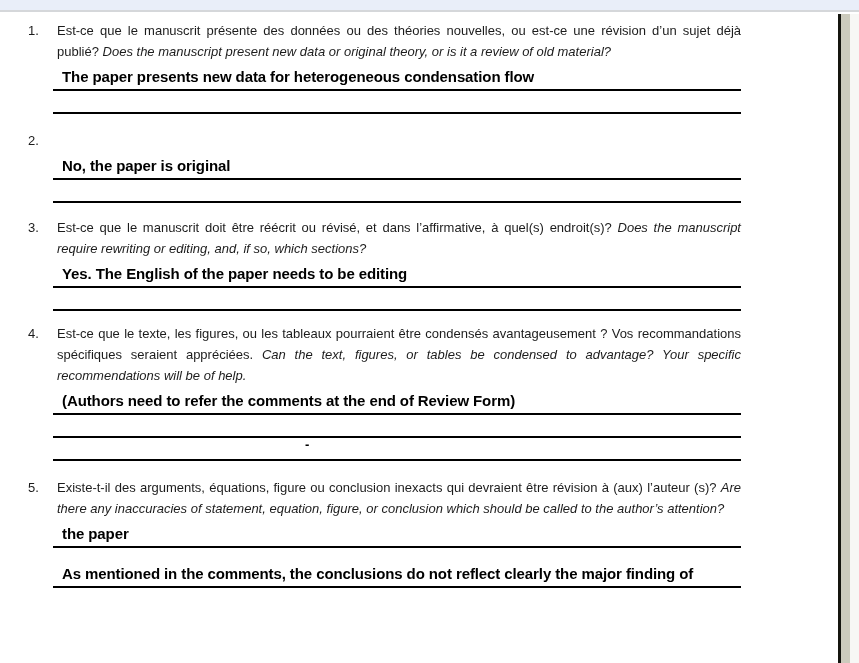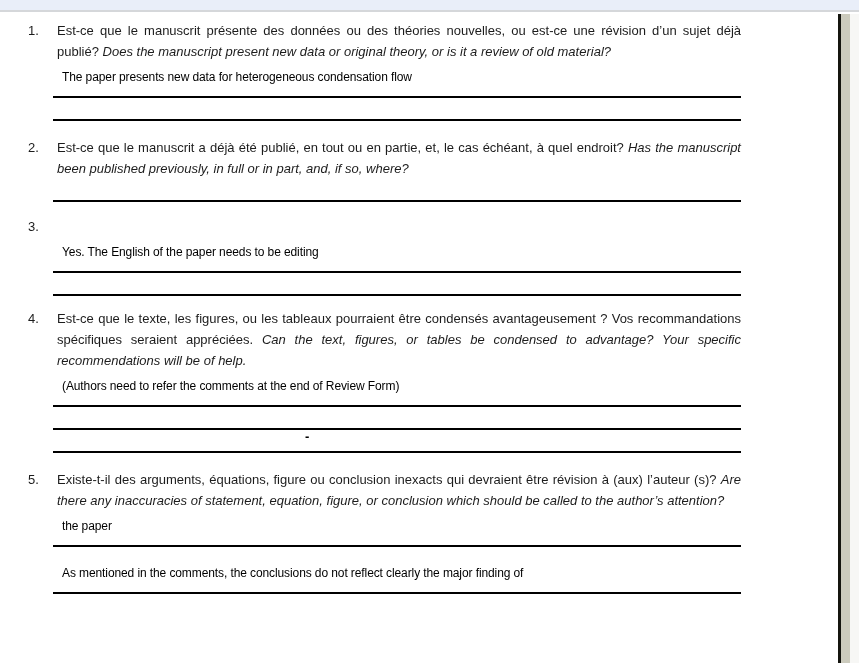--- a/index.html
+++ b/index.html
@@ -53,22 +53,22 @@
     text-align: justify;
     font-size: 13px; line-height: 21px; color: #1c1c1c;
   }
   .qtext .en { font-style: italic; }
 
   .ans {
     position: relative;
     margin: 2px 0 0 53px;
     width: 688px;
     border-bottom: 2px solid #000;
-    padding: 4px 0 10px 9px;
-    font-weight: normal; font-size: 12px; line-height: 18px;
+    padding: 4px 0 3px 9px;
+    font-weight: bold; font-size: 15px; line-height: 18px;
     color: #000; letter-spacing: -0.1px;
     white-space: nowrap; overflow: hidden;
   }
   .ans + .ans { margin-top: 13px; }
 
   .blank {
     position: relative;
     margin: 2px 0 0 53px;
     width: 688px; height: 21px;
     border-bottom: 2px solid #000;
@@ -99,31 +99,32 @@
           <span class="en">Does the manuscript present new data or original theory, or is it a review of old material?</span>
         </div>
       </div>
       <div class="ans">The paper presents new data for heterogeneous condensation flow</div>
       <div class="blank"></div>
     </div>
 
     <div class="qblock qb2">
       <div class="qrow">
         <div class="qnum">2.</div>
-        <div class="qtext">
-          <span class="fr">Est-ce que le manuscrit a déjà été publié, en tout ou en partie, et, le cas échéant, à quel endroit?</span>
-          <span class="en">Has the manuscript been published previously, in full or in part, and, if so, where?</span>
-        </div>
       </div>
+      <div class="ans">No, the paper is original</div>
       <div class="blank"></div>
     </div>
 
     <div class="qblock qb3">
       <div class="qrow">
         <div class="qnum">3.</div>
+        <div class="qtext">
+          <span class="fr">Est-ce que le manuscrit doit être réécrit ou révisé, et dans l’affirmative, à quel(s) endroit(s)?</span>
+          <span class="en">Does the manuscript require rewriting or editing, and, if so, which sections?</span>
+        </div>
       </div>
       <div class="ans">Yes. The English of the paper needs to be editing</div>
       <div class="blank"></div>
     </div>
 
     <div class="qblock qb4">
       <div class="qrow">
         <div class="qnum">4.</div>
         <div class="qtext">
           <span class="fr">Est-ce que le texte, les figures, ou les tableaux pourraient être condensés avantageusement ? Vos recommandations spécifiques seraient appréciées.</span>

